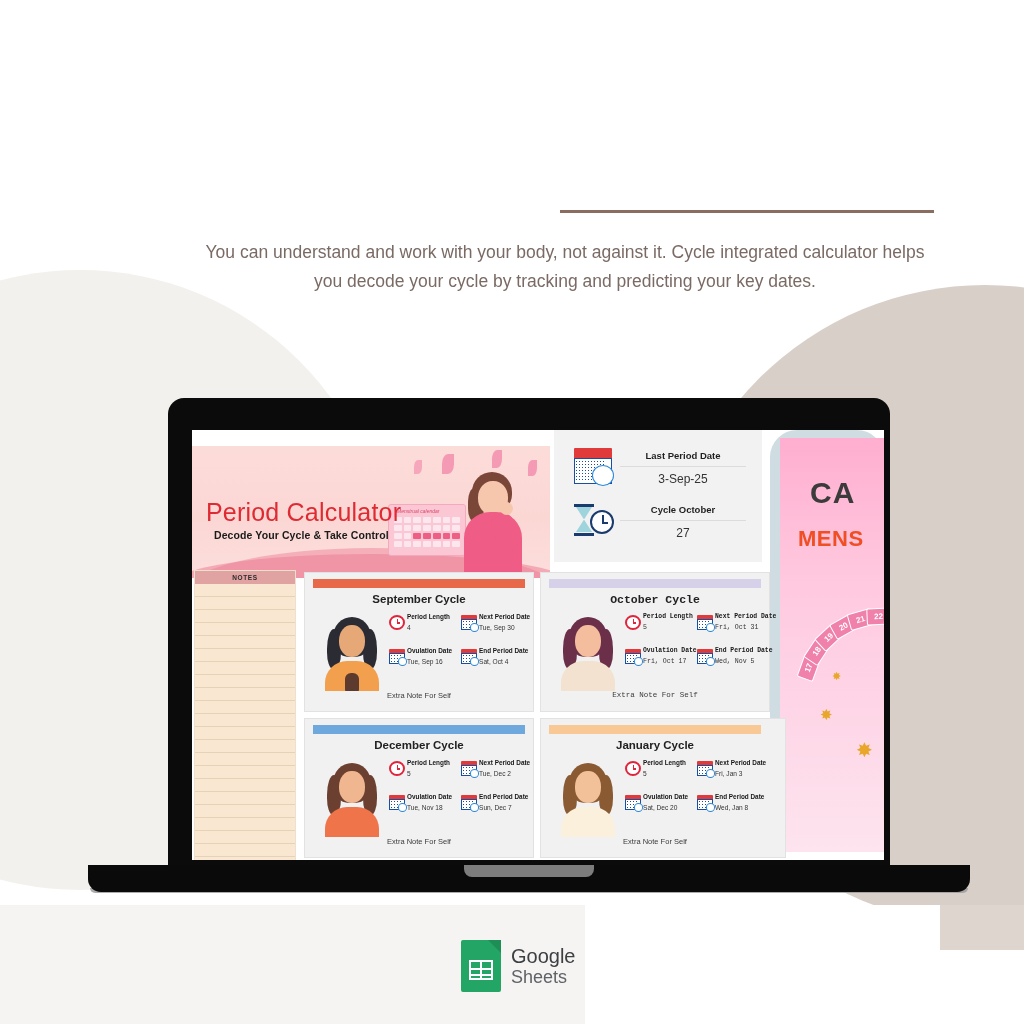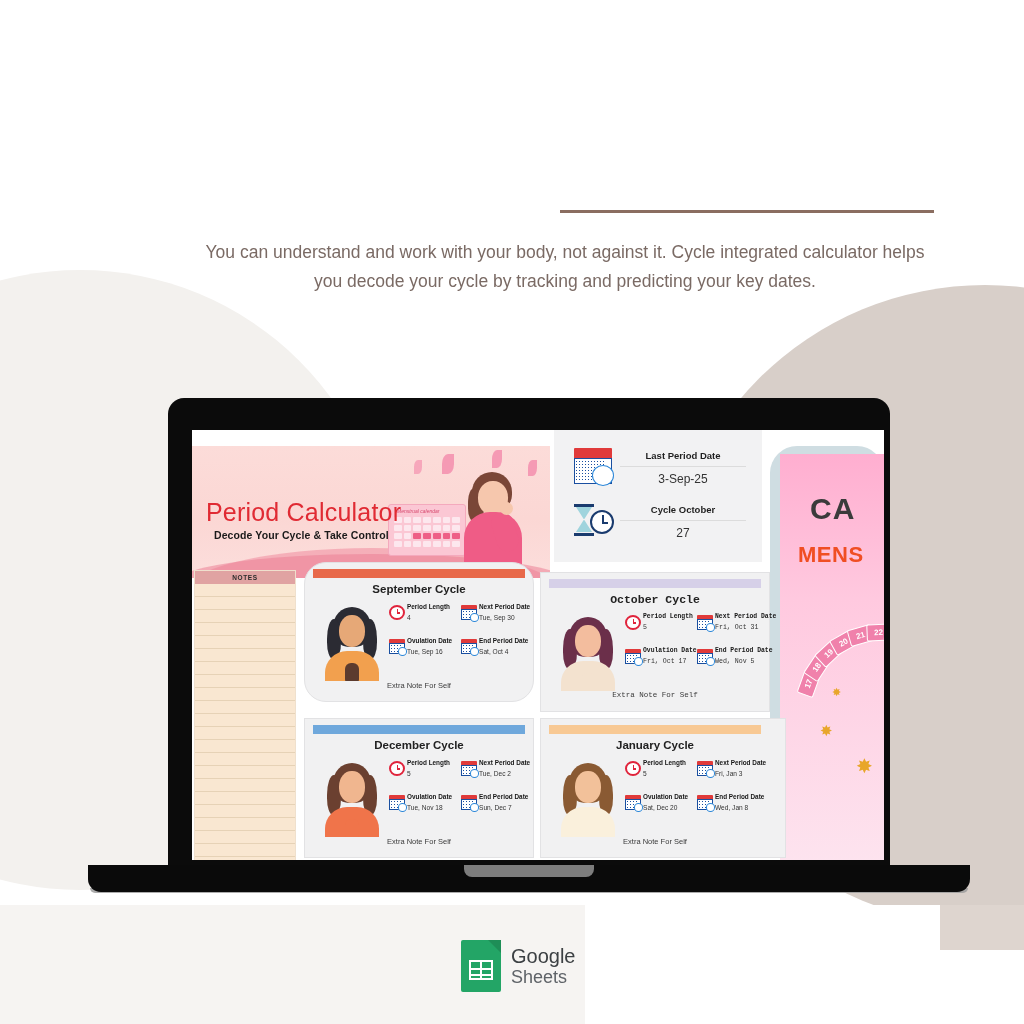--- a/index.html
+++ b/index.html
@@ -126,21 +126,21 @@
     position:absolute;left:66px;width:126px;text-align:center;
     font-size:9.5px;font-weight:700;color:#1f1f1f;
   }
   .info-value{
     position:absolute;left:66px;width:126px;text-align:center;
     font-size:12px;color:#333;border-top:1px solid #dcdcdc;padding-top:5px;
   }
 
   
   #pinkpanel{
-    position:absolute;left:578px;top:16px;width:114px;height:364px;background:#cfdde2;border-radius:27px;
+    position:absolute;left:578px;top:0;width:114px;height:364px;background:#cfdde2;border-radius:27px;
   }
   #pinkpanel-inner{
     position:absolute;left:10px;top:8px;width:104px;height:414px;
     background:linear-gradient(180deg,#ffaed0 0%,#ffc9df 35%,#fde4ef 100%);
     overflow:hidden;
   }
   #pp-ca{position:absolute;left:30px;top:38px;font-size:30px;font-weight:700;color:#3b3b3b;letter-spacing:1px;}
   #pp-mens{position:absolute;left:18px;top:88px;font-size:22px;font-weight:700;color:#f04e23;letter-spacing:.5px;}
   #dial{
     position:absolute;left:6px;top:160px;width:190px;height:190px;border-radius:50%;
@@ -162,21 +162,21 @@
     height:13px;background:#e0a3a2;color:#2b2b2b;font-size:6.5px;font-weight:700;
     letter-spacing:.6px;display:flex;align-items:center;justify-content:center;
   }
   .note-line{height:12px;border-bottom:1px solid #e6d2b6;}
 
   
   .card{
     position:absolute;width:228px;height:138px;background:#f1f1f2;
     border:1px solid #e2e2e4;
   }
-  #card-sep{left:112px;top:132px;border-radius:22px;}
+  #card-sep{left:112px;top:142px;}
   #card-oct{left:348px;top:142px;font-family:Liberation Mono, monospace;}
   #card-dec{left:112px;top:288px;}
   #card-jan{left:348px;top:288px;padding-left:16px;}
   .card-bar{position:absolute;left:8px;top:6px;width:212px;height:9px;}
   .card-title{
     position:absolute;left:0;top:20px;width:228px;text-align:center;
     font-size:11.5px;font-weight:700;color:#222;
   }
   .card-avatar{
     position:absolute;left:10px;top:40px;width:74px;height:78px;overflow:hidden;

